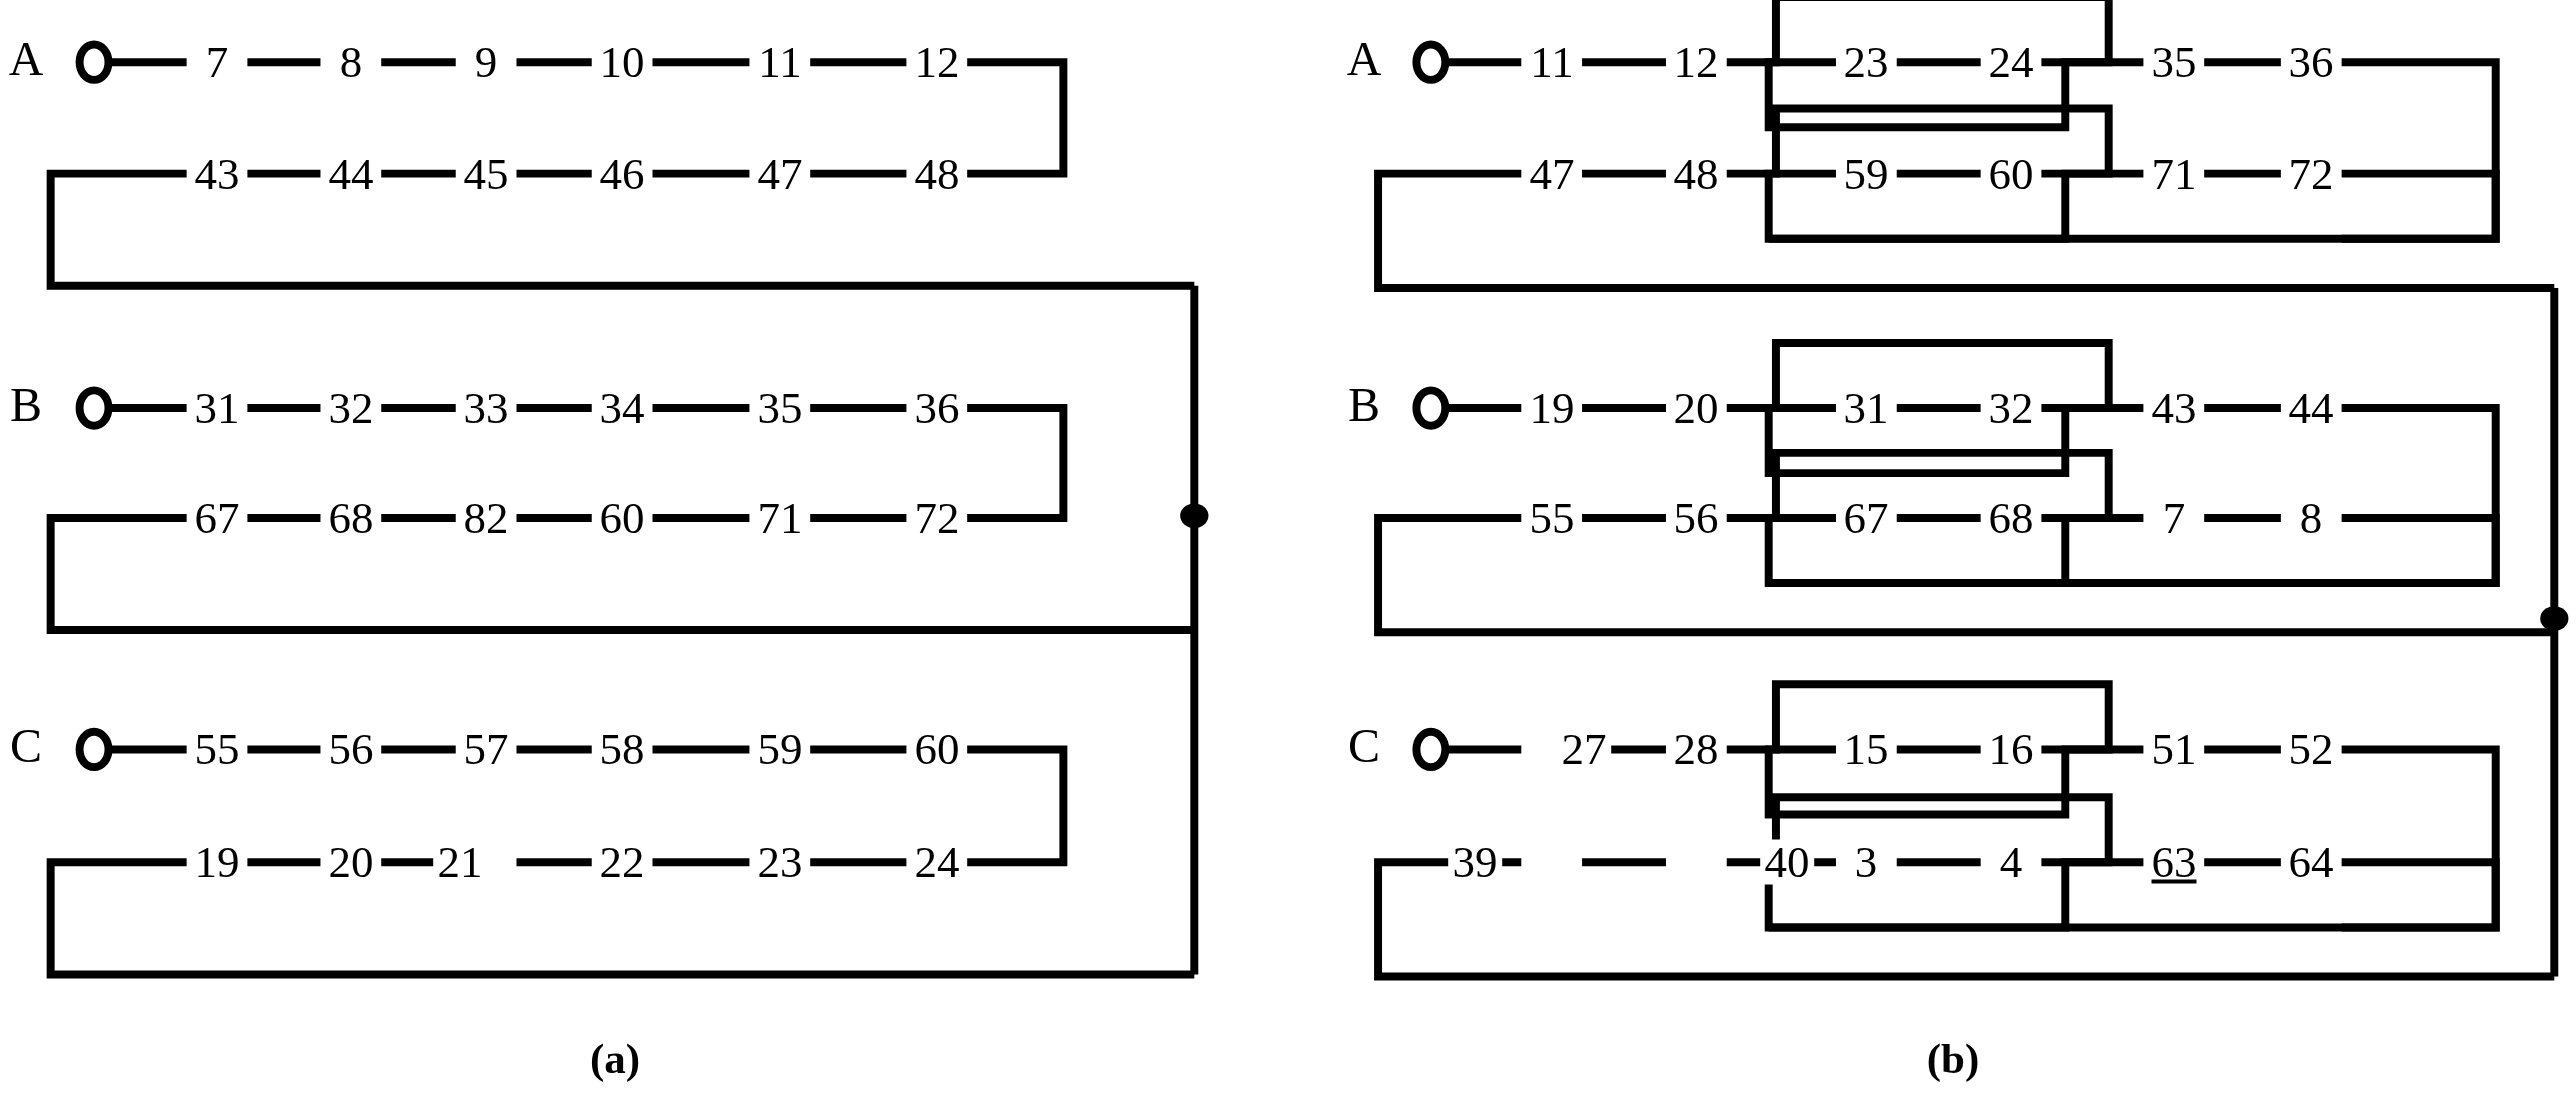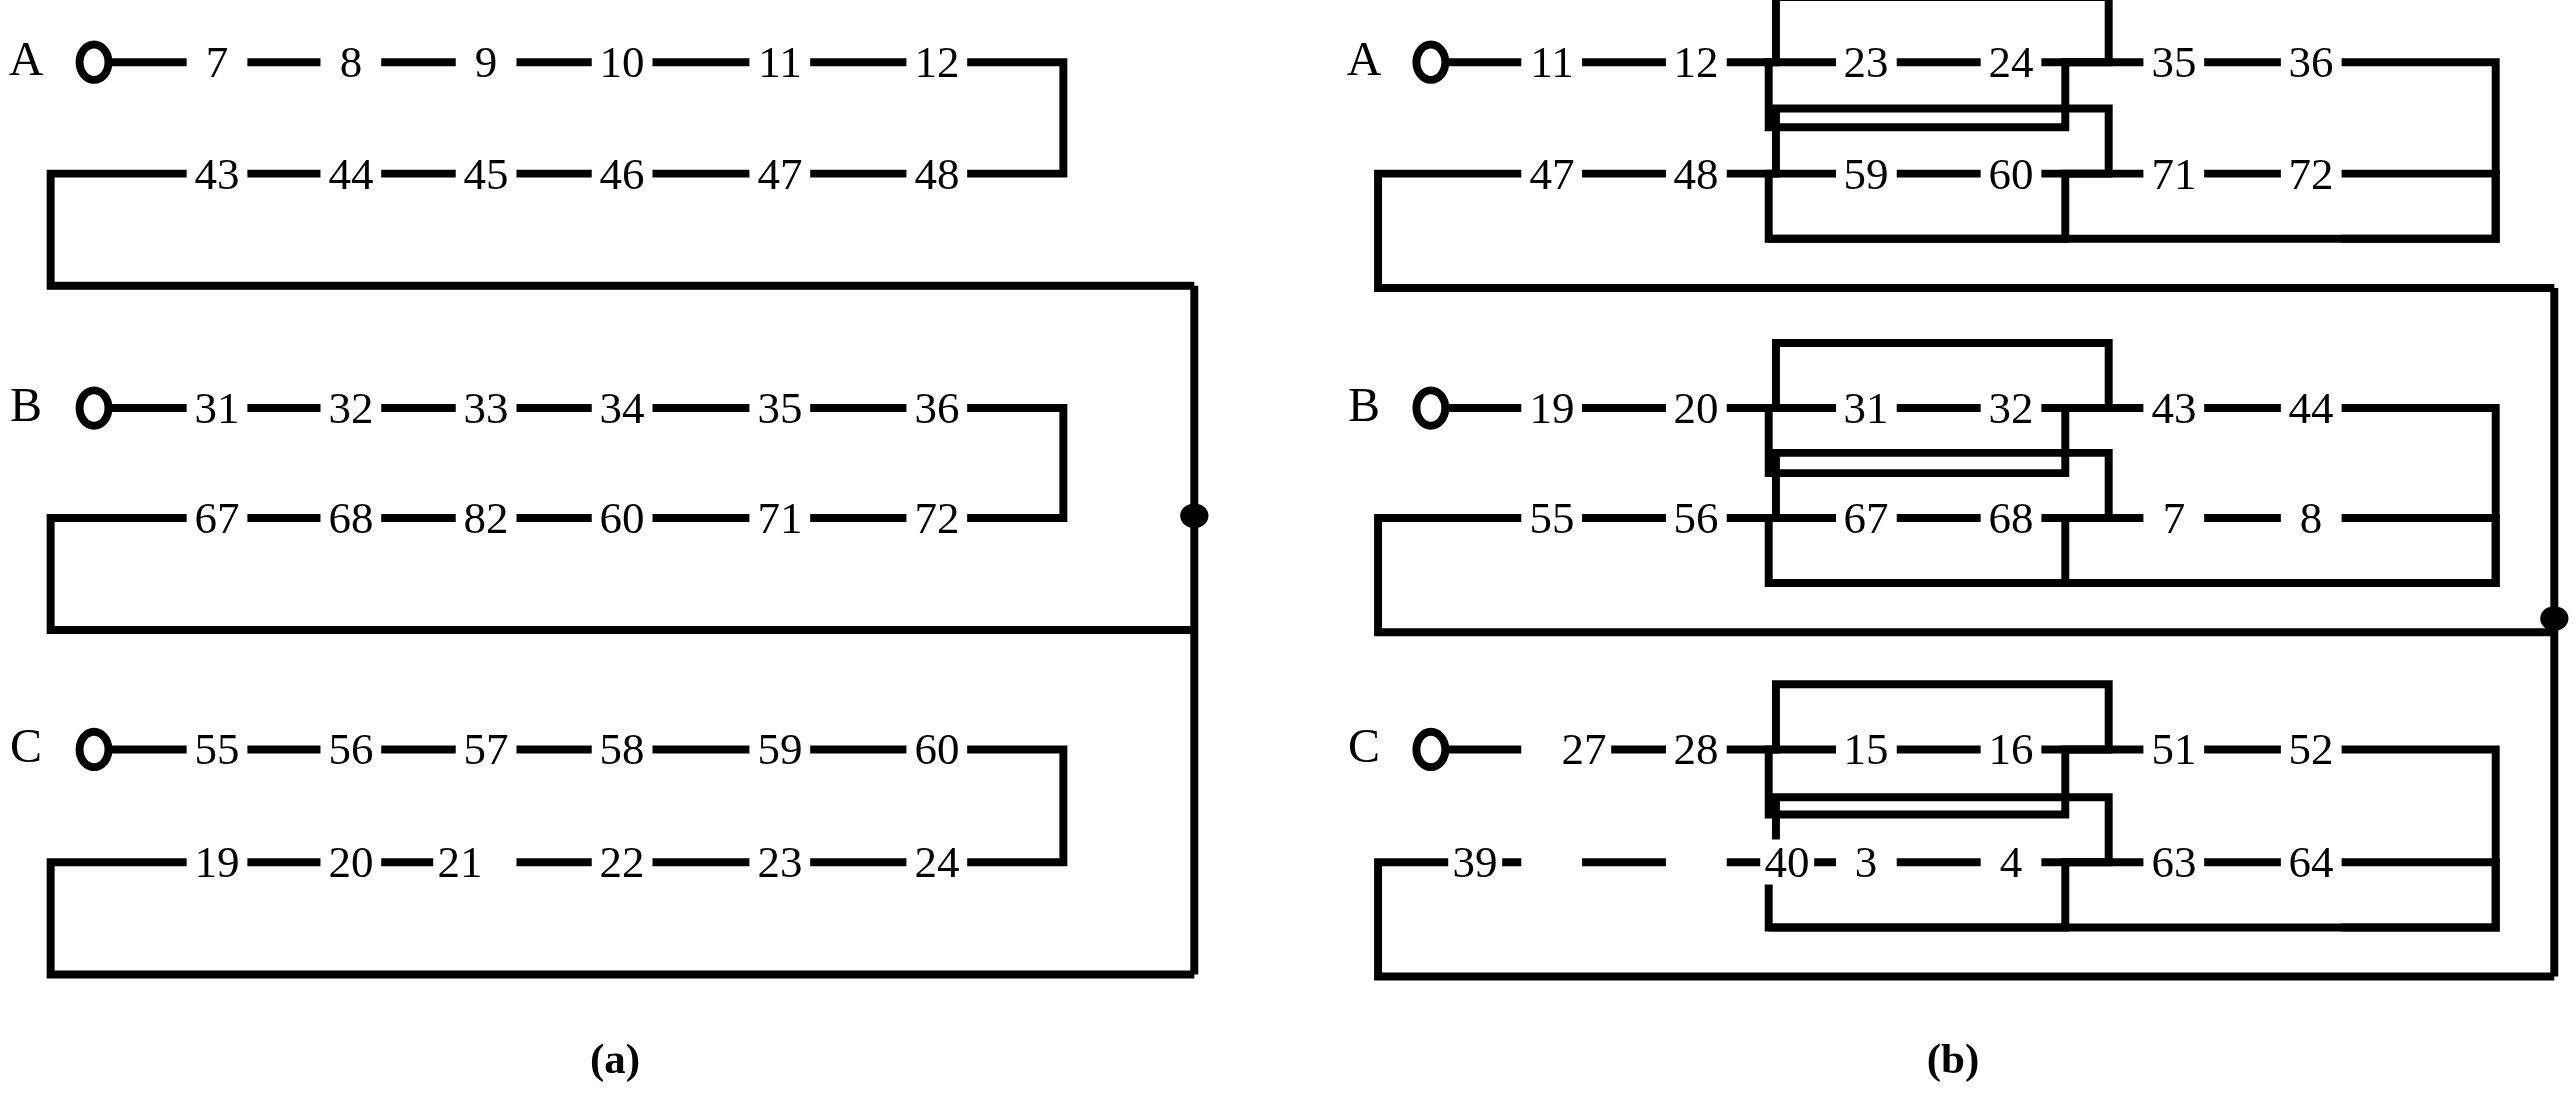--- a/index.html
+++ b/index.html
@@ -207,17 +207,17 @@
     <div class="node-label" style="left: 1552px; top: 749px; margin-left: 32px;">27</div>
     <div class="node-label" style="left: 1696px; top: 749px;">28</div>
     <div class="node-label" style="left: 1866px; top: 749px;">15</div>
     <div class="node-label" style="left: 2011px; top: 749px;">16</div>
     <div class="node-label" style="left: 2174px; top: 749px;">51</div>
     <div class="node-label" style="left: 2311px; top: 749px;">52</div>
     <div class="node-label" style="left: 1475px; top: 862px;">39</div>
     <div class="node-label" style="left: 1787px; top: 862px;">40</div>
     <div class="node-label" style="left: 1866px; top: 862px;">3</div>
     <div class="node-label" style="left: 2011px; top: 862px;">4</div>
-    <div class="node-label" style="left: 2174px; top: 862px;">63</div>
+    <div class="node-label" style="left: 2174px; top: 862px; text-decoration: underline;">63</div>
     <div class="node-label" style="left: 2311px; top: 862px;">64</div>
     <div class="panel-caption" style="left: 1953px; top: 1058px;">(b)</div>
   </div>
 
 
 </body></html>

